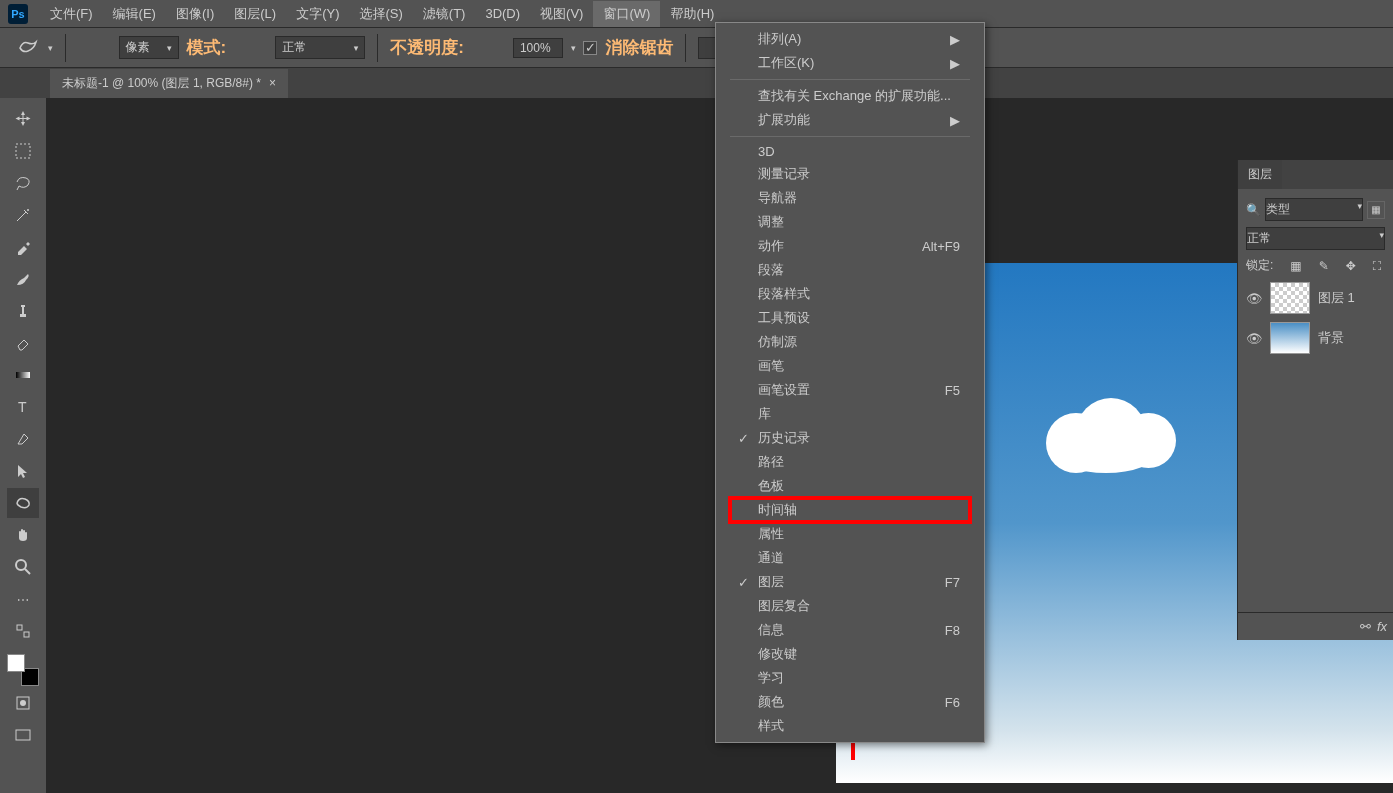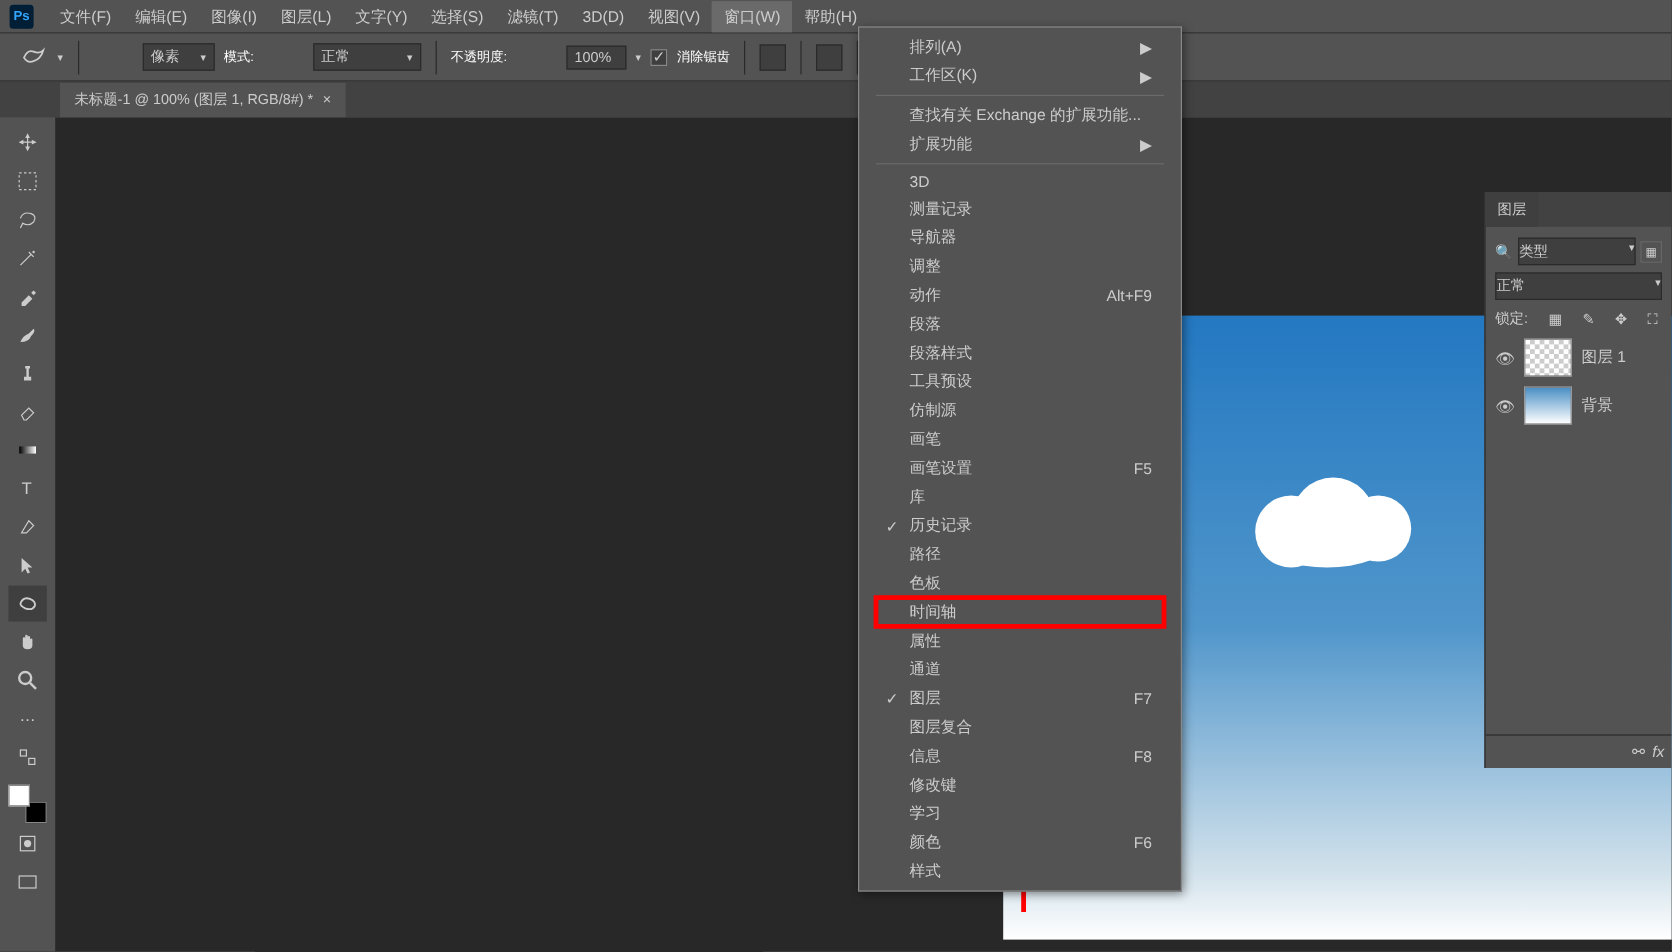--- a/index.html
+++ b/index.html
@@ -9,21 +9,21 @@
   .menubar { height: 28px; background: #535353; display: flex; align-items: center; padding-left: 8px; border-bottom: 1px solid #2a2a2a; }
   .ps-logo { width: 20px; height: 20px; background: #001e36; border-radius: 3px; display: flex; align-items: center; justify-content: center; margin-right: 12px; }
   .ps-logo span { color: #31a8ff; font-weight: bold; font-size: 11px; }
   .menu-item { padding: 4px 10px; cursor: pointer; }
   .menu-item.active { background: #6a6a6a; }
 
   
   .options-bar { height: 40px; background: #535353; display: flex; align-items: center; padding-left: 16px; border-bottom: 1px solid #2a2a2a; gap: 8px; }
   .tool-icon-opt { width: 24px; height: 24px; display:flex;align-items:center;justify-content:center;}
   .opt-select { background: #3f3f3f; border: 1px solid #2a2a2a; color: #ccc; padding: 2px 6px; font-size: 12px; min-width:60px;display:flex;align-items:center;justify-content:space-between;margin-left:41px;}
-  .opt-label { font-size: 11px; color: #ffffff; }
+  .opt-label { font-size: 17px; color: #fdba74; font-weight: bold; }
   .opt-checkbox { width:14px;height:14px;background:#3f3f3f;border:1px solid #888;display:inline-flex;align-items:center;justify-content:center;}
   .opt-btn { width:22px;height:22px;background:#3f3f3f;border:1px solid #2a2a2a;}
   .vr { width:1px;height:28px;background:#2a2a2a;margin:0 4px;}
 
   
   .tab-bar { height: 30px; background: #424242; display: flex; align-items: center; padding-left: 50px; }
   .doc-tab { background: #535353; padding: 6px 12px; display: flex; align-items: center; gap: 8px; font-size: 12px; }
   .tab-close { cursor: pointer; }
 
   

